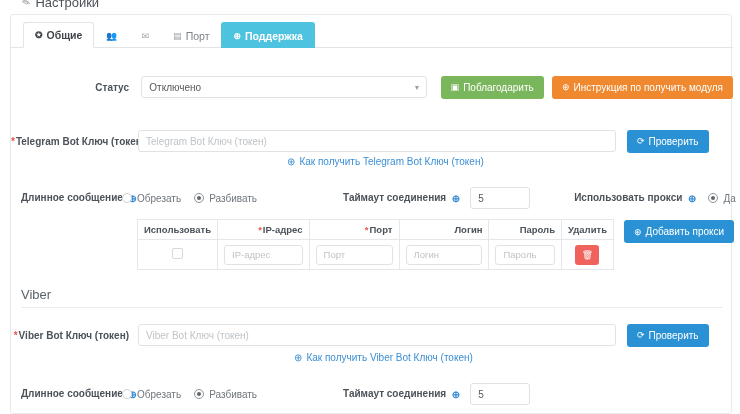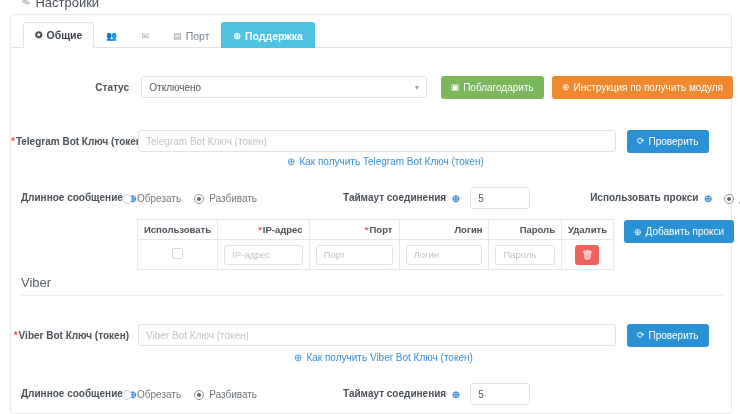--- a/index.html
+++ b/index.html
@@ -157,21 +157,21 @@
     margin-left: 4px;
     color: #3b8fd4;
     font-size: 10px;
     line-height: 10px;
     vertical-align: middle;
   }
 
   
   .radio-grp { display: flex; align-items: center; gap: 13px; }
   .radio {
-    display: flex; align-items: flex-end; gap: 5px;
+    display: flex; align-items: flex-start; gap: 5px;
     font-size: 10px; color: #6f767c; cursor: pointer;
     white-space: nowrap;
   }
   .rdot {
     width: 10px; height: 10px; border-radius: 50%;
     border: 1px solid #ccd1d5; background: #fff;
     display: inline-block; position: relative; flex: none;
   }
   .radio.sel .rdot { border-color: #8d9399; }
   .radio.sel .rdot::after {
@@ -292,21 +292,21 @@
         </label>
         <label class="radio sel">
           <span class="rdot"></span>
           <span>Разбивать</span>
         </label>
       </div>
       <div class="lbl" style="margin-left:86px;">
         <span>Таймаут соединения</span><span class="info-ico">⊕</span>
       </div>
       <input class="inp" style="width: 60px; margin-left: 10px;" type="text" value="5">
-      <div class="lbl" style="margin-left:60px;">
+      <div class="lbl" style="margin-left:44px;">
         <span>Использовать прокси</span><span class="info-ico">⊕</span>
       </div>
       <div class="radio-grp" style="margin-left:12px;">
         <label class="radio sel">
           <span class="rdot"></span>
           <span>Да</span>
         </label>
 
       </div>
     </div>
@@ -351,21 +351,21 @@
           </td>
         </tr>
       </tbody>
     </table>
 
     <button class="btn btn-blue" style="position:absolute; left:613px; top:205px;">
       <span class="b-ico">⊕</span>
       <span>Добавить прокси</span>
     </button>
 
-    <div class="section" style="top:260px;">
+    <div class="section" style="top:272px;">
       <span>Viber</span>
     </div>
 
     <div class="row" style="left:0; top:306px; width:722px; height:28px;">
       <div class="lbl" style="width:118px;">
         <span class="req">*</span><span>Viber Bot Ключ (токен)</span>
       </div>
       <input class="inp" style="width: 478px; margin-left: 9px;" type="text" placeholder="Viber Bot Ключ (токен)">
       <button class="btn btn-blue" style="margin-left:11px;">
         <span class="b-ico">⟳</span>

